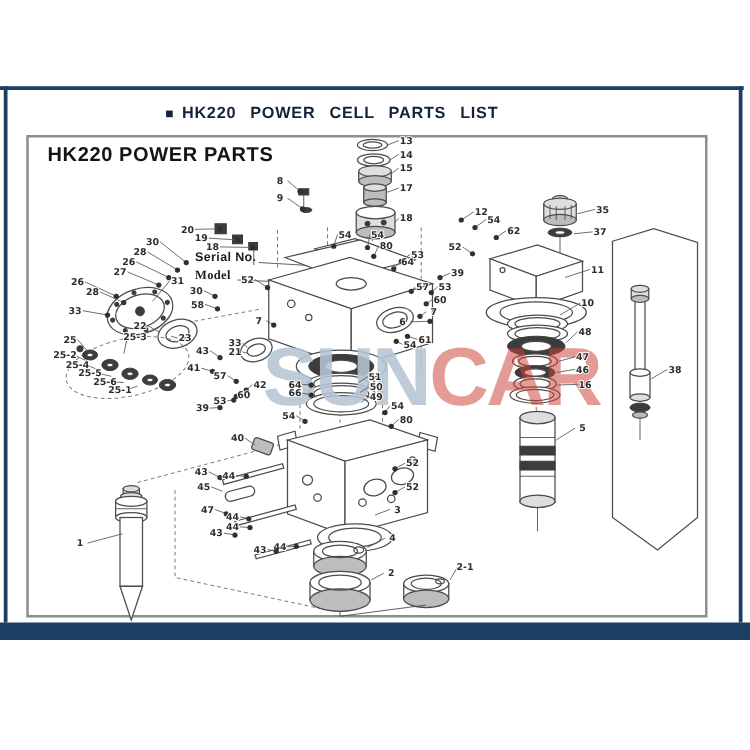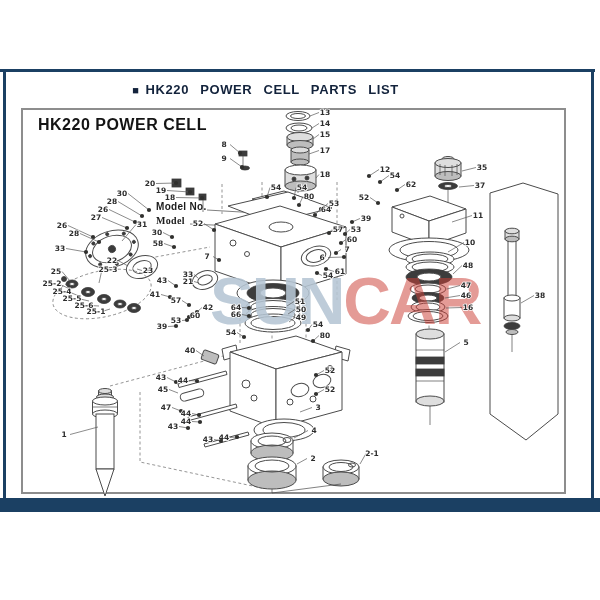--- a/index.html
+++ b/index.html
@@ -61,22 +61,22 @@
 <div class="rule" id="top-rule"></div>
 <div class="rule" id="left-rule"></div>
 <div class="rule" id="right-rule"></div>
 <div class="rule" id="bottom-bar"></div>
 
 <div id="header">
   <span class="sq">■</span><span>HK220 POWER CELL PARTS LIST</span>
 </div>
 
 <div id="panel"></div>
-<div id="panel-title">HK220 POWER CELL</div>
-<div id="serial-label" class="smalltag">Model No.</div>
+<div id="panel-title">HK220 POWER PARTS</div>
+<div id="serial-label" class="smalltag">Serial No.</div>
 <div id="model-label" class="smalltag">Model</div>
 
 <svg class="layer" id="drawing-svg" width="600" height="600" viewBox="0 0 600 600">
 
   <g>
     <path class="dash" d="M298,190 V204"></path>
     <path class="dash" d="M272,330 V346"></path>
     <path class="dash" d="M240,296 V344"></path>
     <path class="dash" d="M306,296 V342"></path>
     <path class="dash" d="M429,320 V331"></path>

